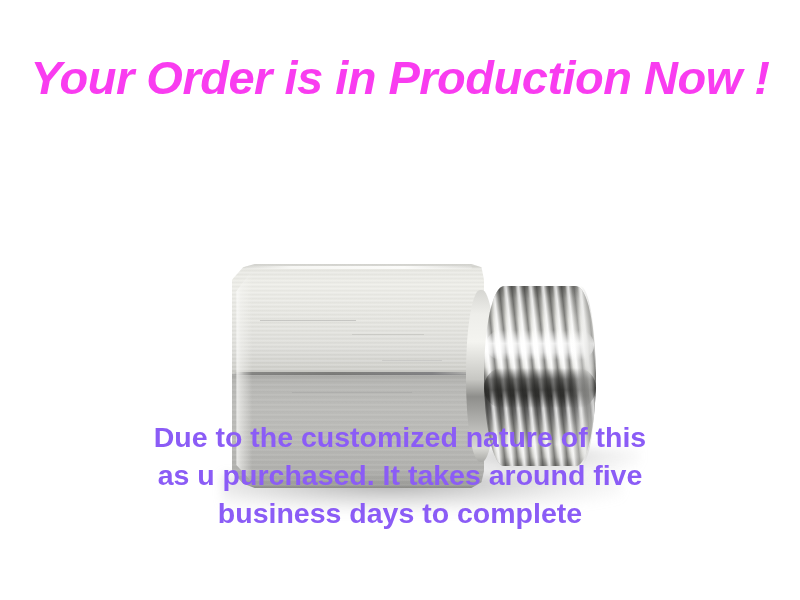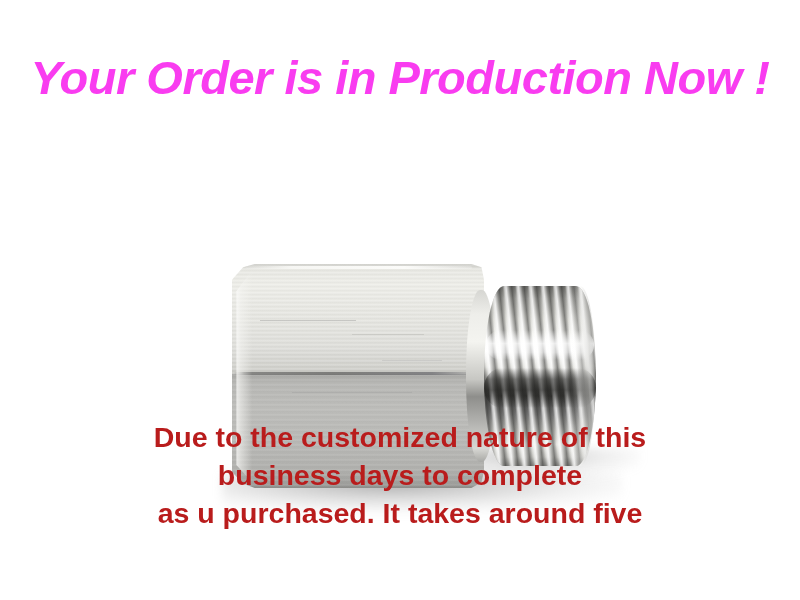--- a/index.html
+++ b/index.html
@@ -293,21 +293,21 @@
   .body-copy {
     position: absolute;
     left: 0;
     top: 418px;
     width: 800px;
     text-align: center;
     font-family: "Liberation Sans", sans-serif;
     font-weight: 700;
     font-size: 28.5px;
     line-height: 38px;
-    color: #b91c1c;
+    color: #8b5cf6;
   }
   .body-copy .line { display: block; white-space: nowrap; }
 </style>
 </head>
 <body>
 
 <div class="page">
 
   <div class="headline">Your Order is in Production Now !</div>
 
@@ -340,17 +340,17 @@
       <div class="thread-ridges"></div>
       <div class="thread-hilite"></div>
       <div class="thread-shadow"></div>
       <div class="thread-cap"></div>
     </div>
 
   </div>
 
   <div class="body-copy">
     <span class="line">Due to the customized nature of this</span>
+    <span class="line">as u purchased. It takes around five</span>
     <span class="line">business days to complete</span>
-    <span class="line">as u purchased. It takes around five</span>
   </div>
 
 </div>
 
 </body></html>

